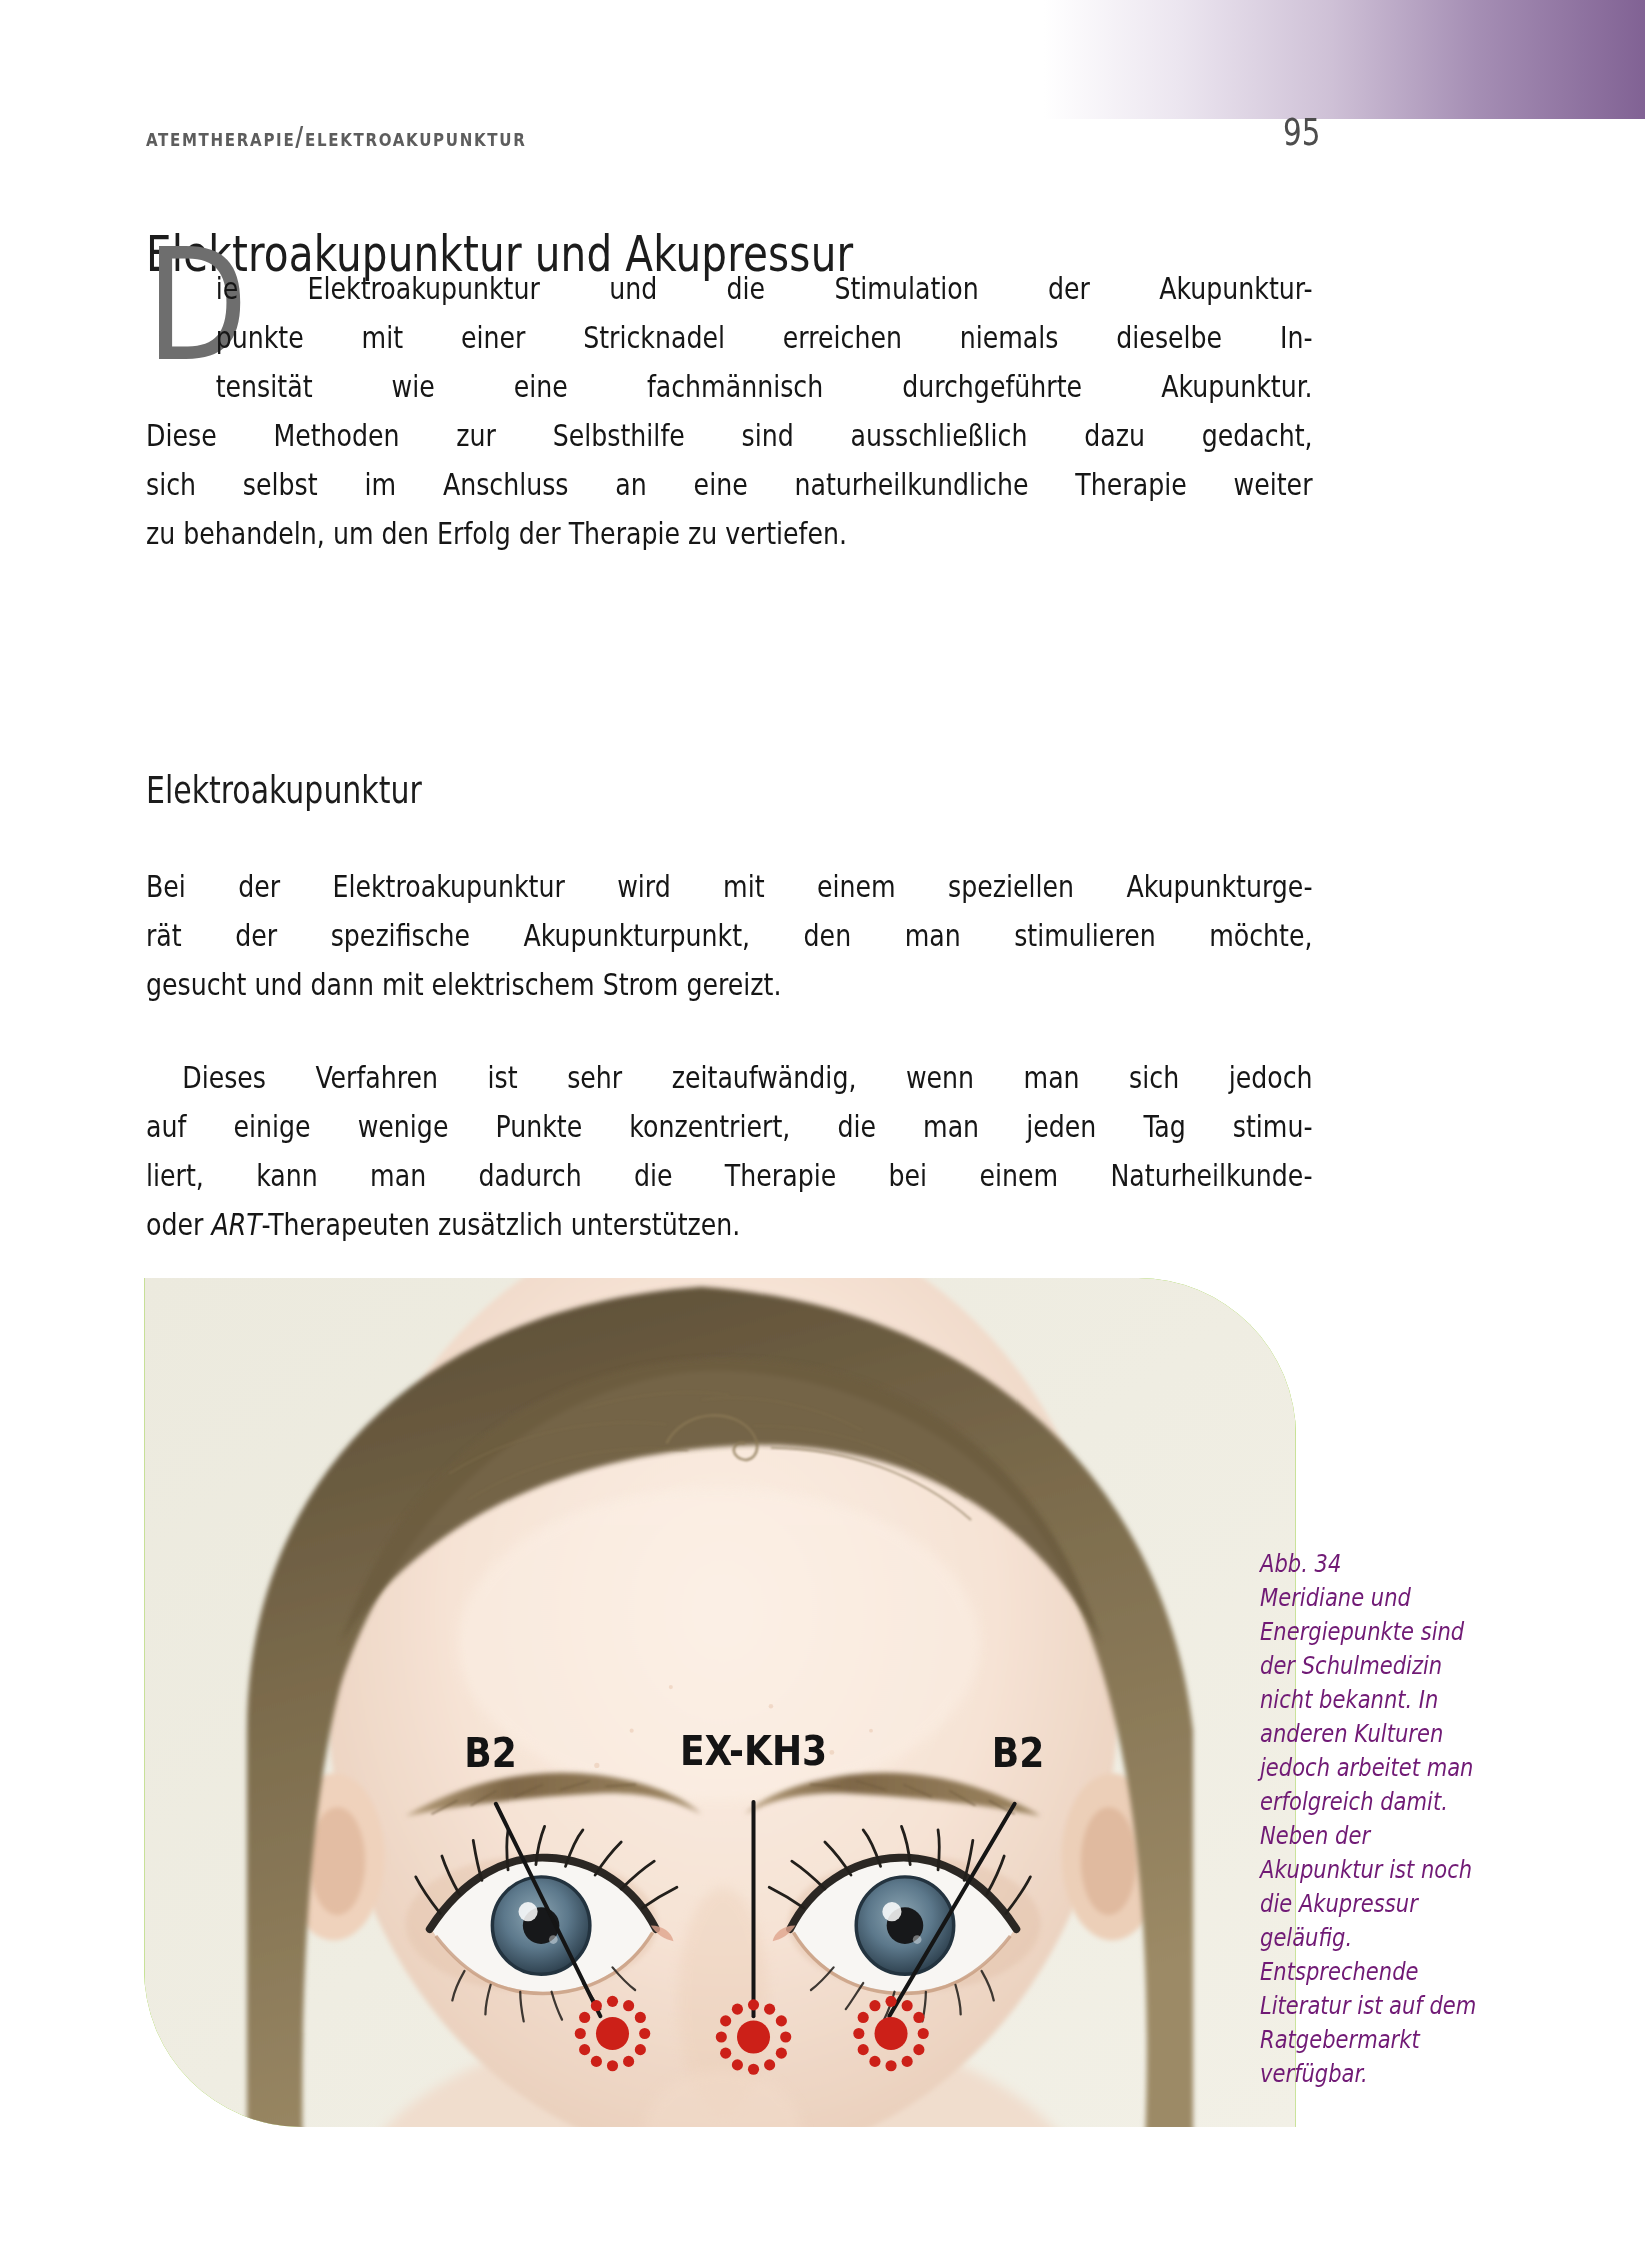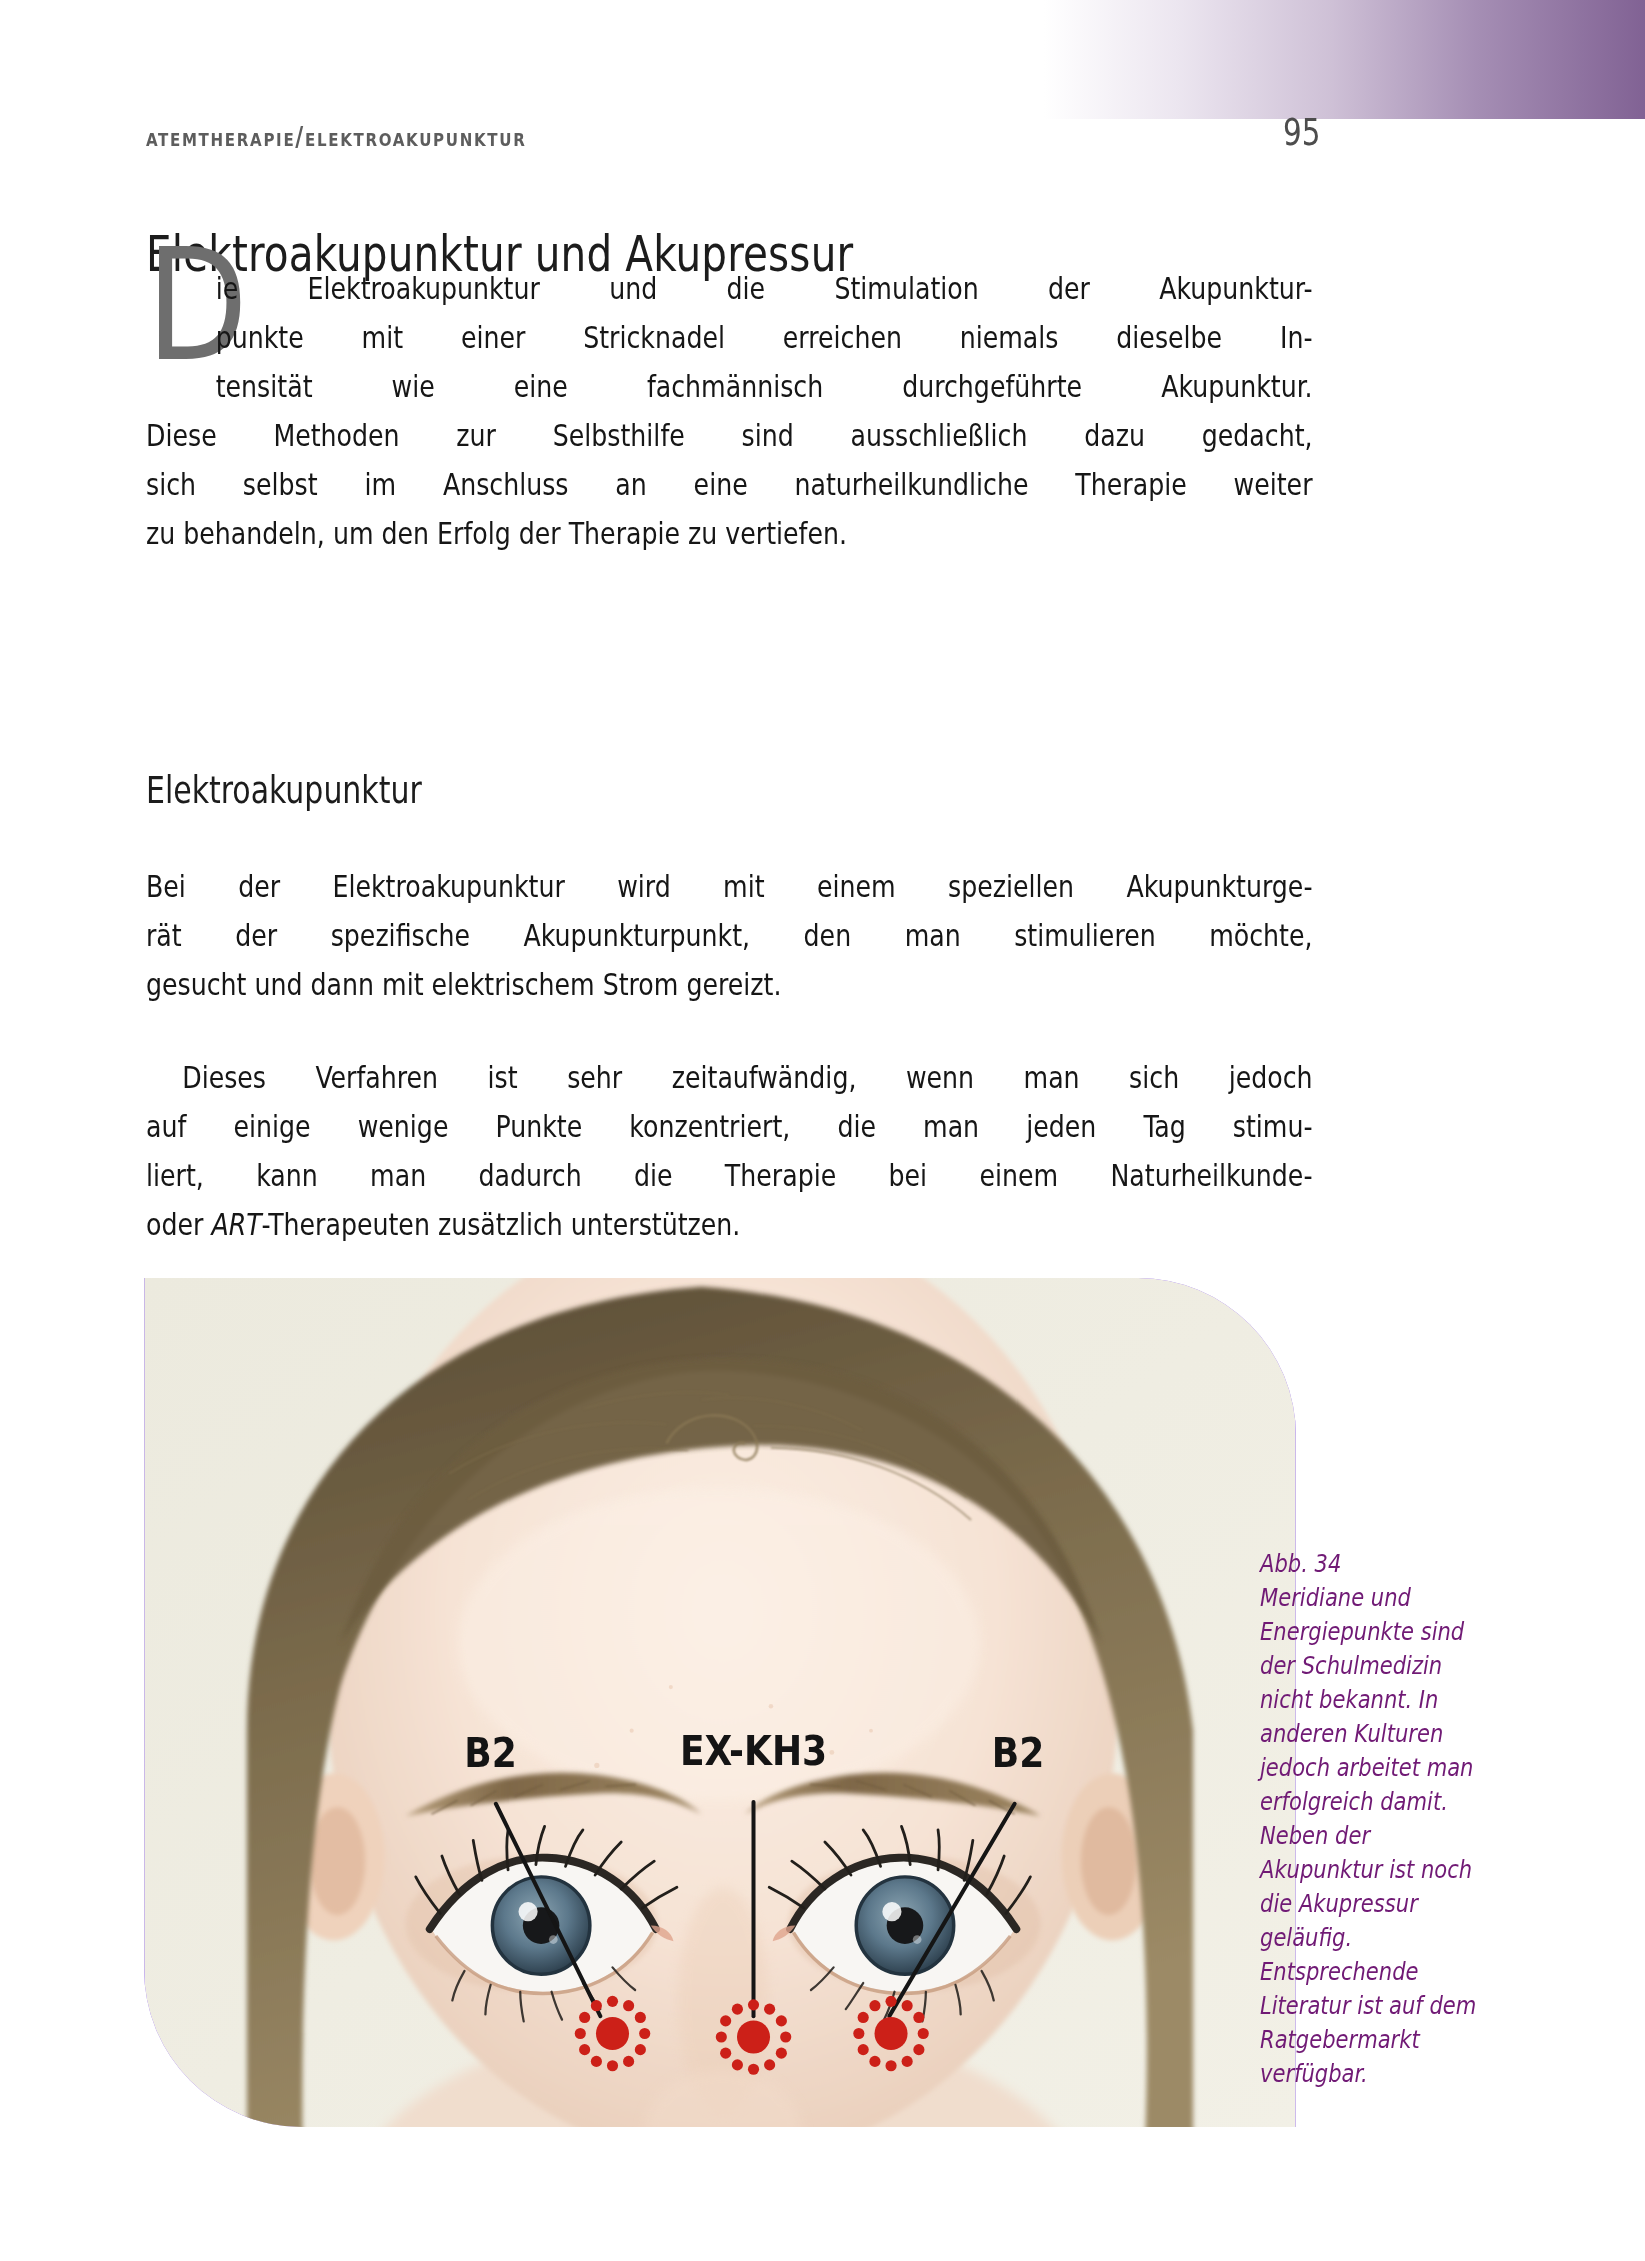--- a/index.html
+++ b/index.html
@@ -129,21 +129,21 @@
 
   
   .photo-wrap {
     position: absolute;
     left: 144px;
     top: 1278px;
     width: 1152px;
     height: 849px;
     border-radius: 0 158px 0 158px;
     overflow: hidden;
-    background: #8b5cf6;
+    background: #84cc16;
   }
   .photo-wrap svg { display: block; }
 
   
   .figure-caption {
     position: absolute;
     left: 1260px;
     top: 1547px;
     width: 294px;
     font-family: "DejaVu Sans Condensed", "Liberation Sans Narrow", "Liberation Sans", sans-serif;

